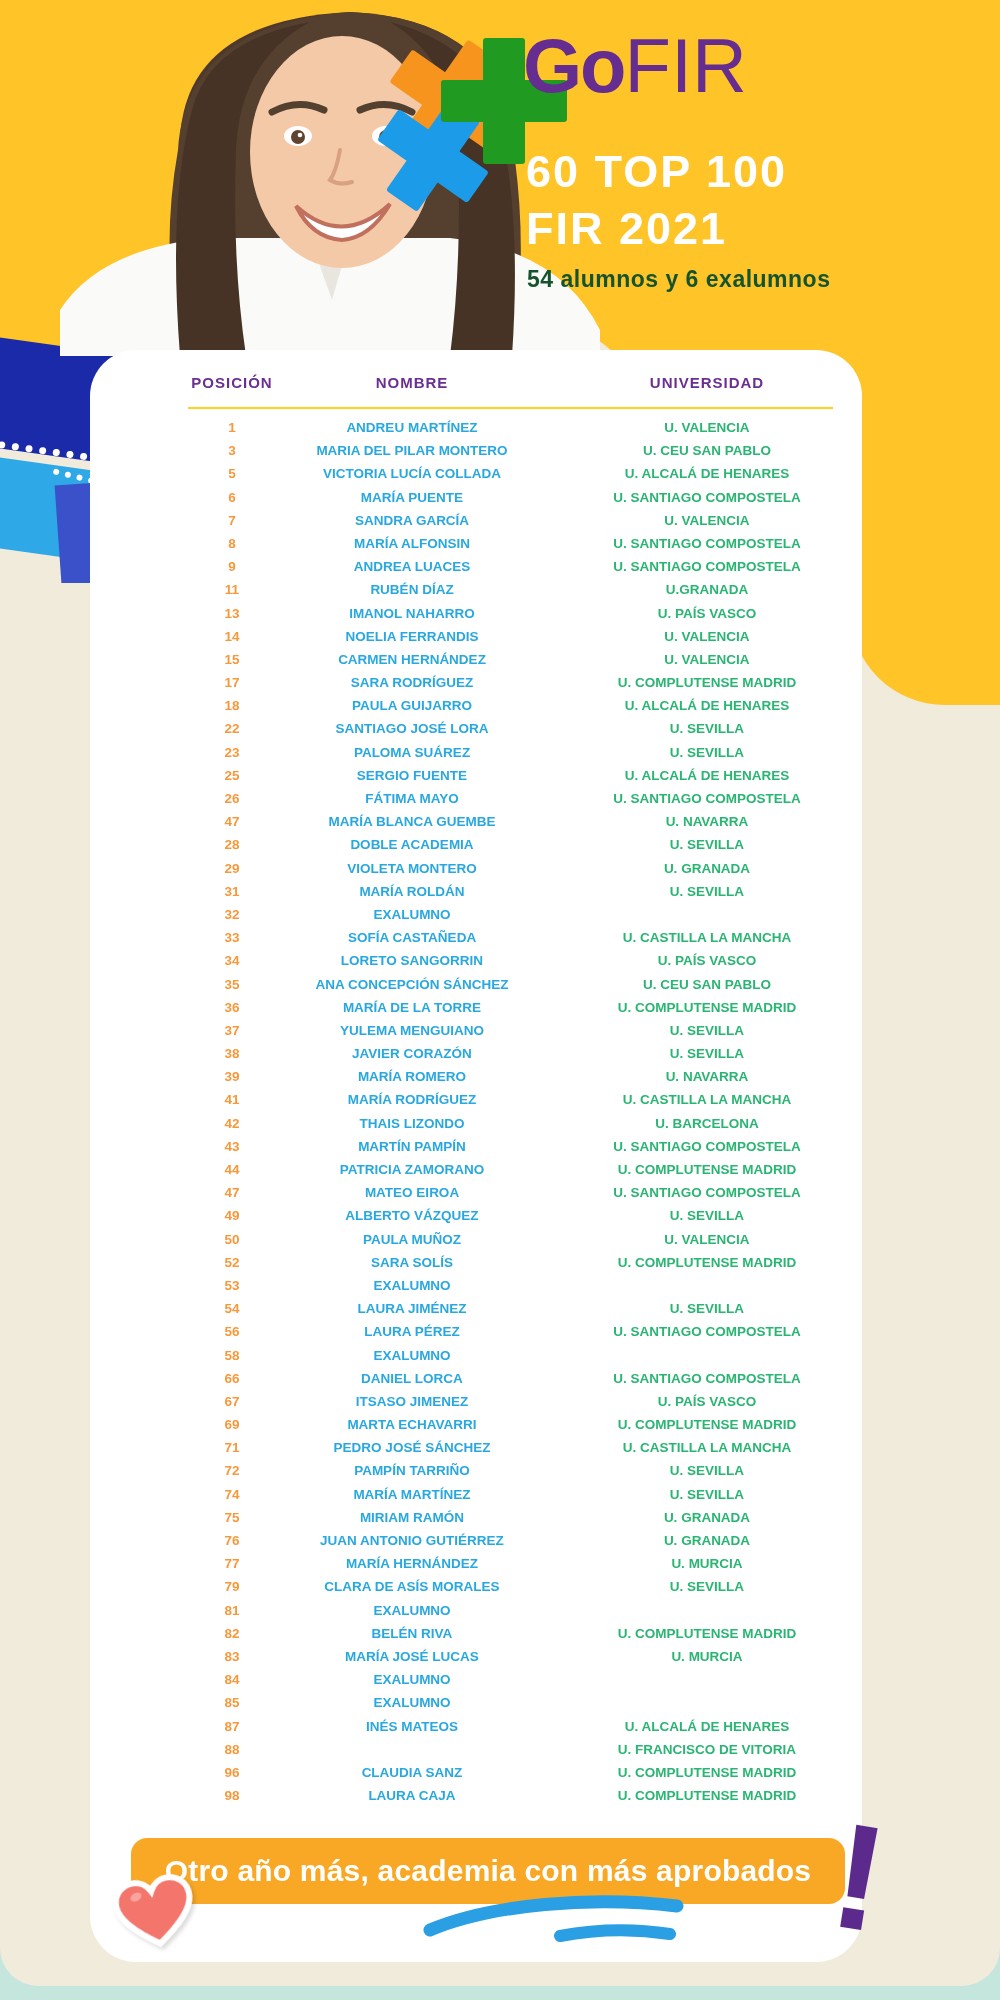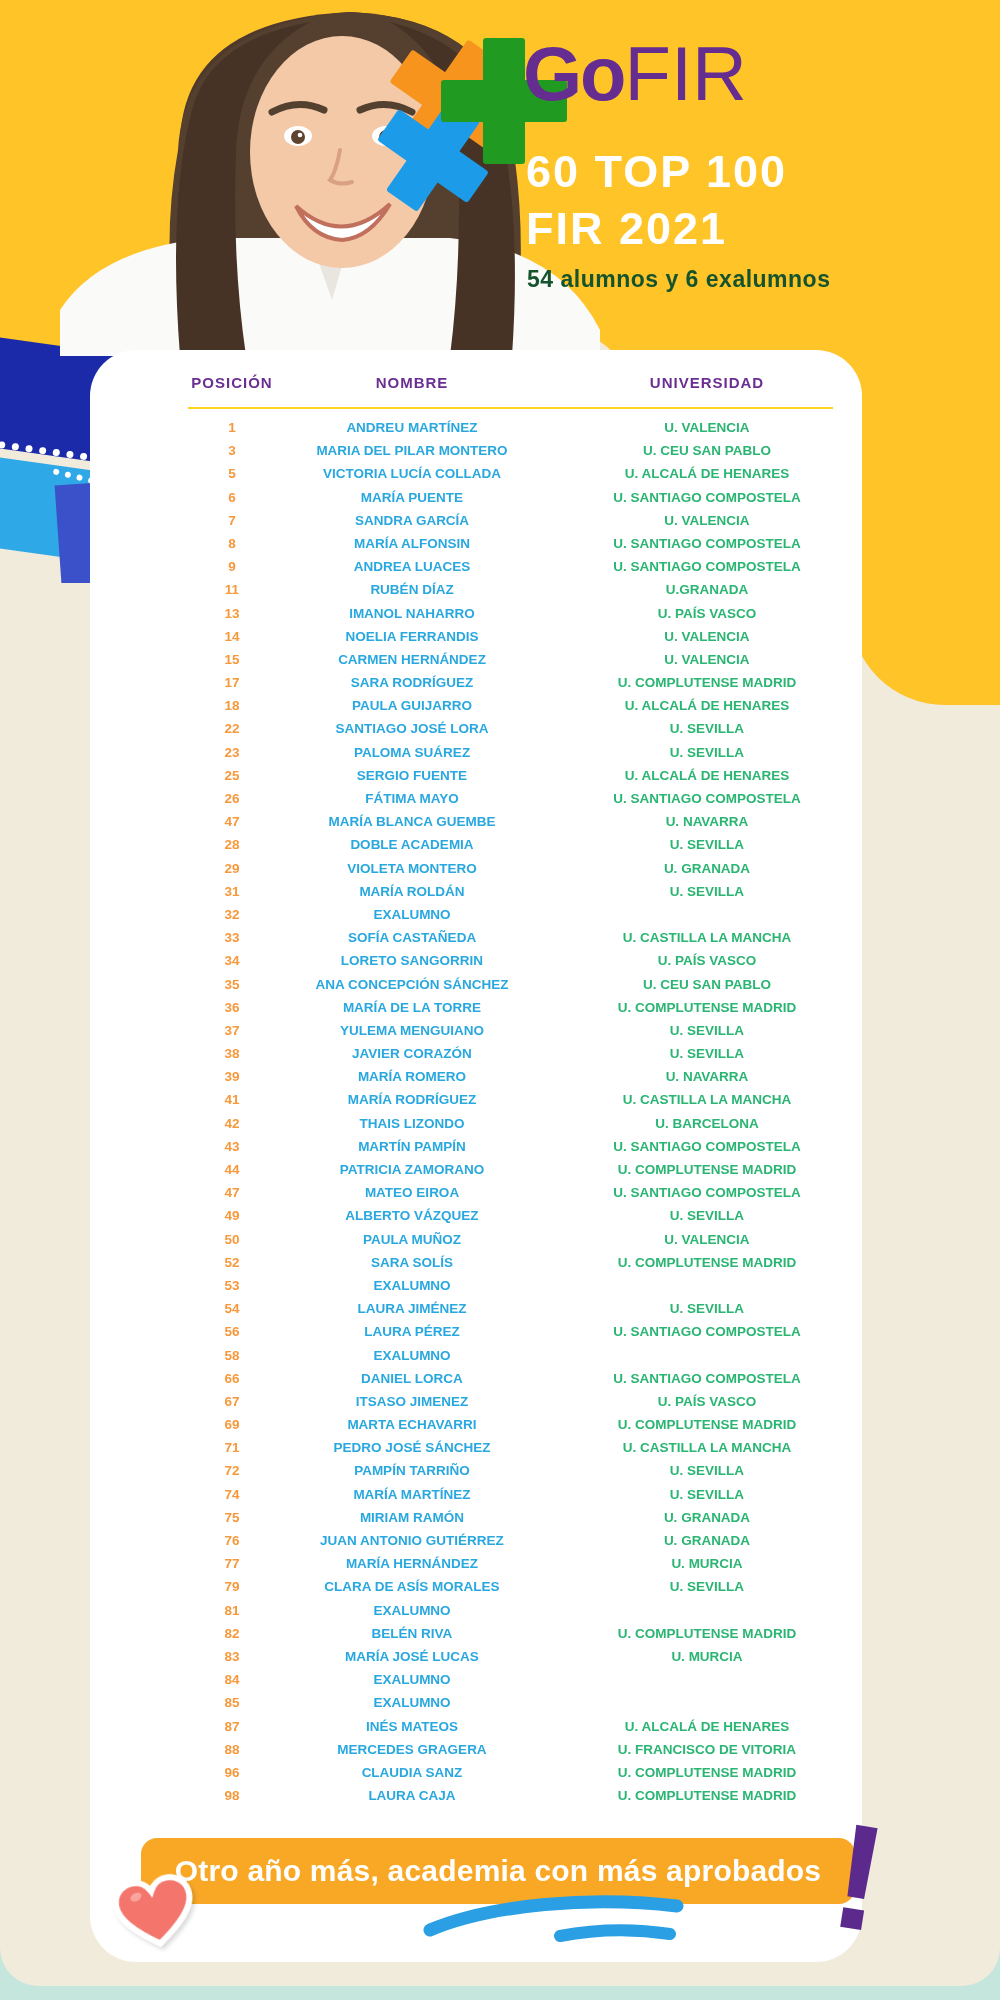--- a/index.html
+++ b/index.html
@@ -20,42 +20,42 @@
   .notebooks{position:absolute;left:0;top:333px;width:125px;height:250px;overflow:hidden;z-index:4;}
   .nb-dark{position:absolute;left:-60px;top:12px;width:220px;height:110px;background:#1B2AA8;transform:rotate(8deg);}
   .nb-spiral{position:absolute;left:-30px;top:118px;width:200px;height:0;border-top:7px dotted #fff;transform:rotate(8deg);}
   .nb-light{position:absolute;left:-50px;top:132px;width:200px;height:90px;background:#2FA8E8;transform:rotate(8deg);}
   .nb-mid{position:absolute;left:58px;top:150px;width:70px;height:100px;background:#3A51C9;transform:rotate(-4deg);}
   .nb-spiral2{position:absolute;left:52px;top:146px;width:90px;height:0;border-top:6px dotted #fff;transform:rotate(14deg);}
   
   .woman{position:absolute;left:60px;top:0;width:540px;height:356px;z-index:5;}
   
   .logo-crosses{position:absolute;left:355px;top:28px;width:240px;height:190px;z-index:6;}
-  .brand{position:absolute;left:523px;top:36px;z-index:6;font-size:76px;letter-spacing:-2px;line-height:1;color:#662D91;}
+  .brand{position:absolute;left:523px;top:28px;z-index:6;font-size:76px;letter-spacing:-2px;line-height:1;color:#662D91;}
   .brand .bold{font-weight:700;}
   .brand .light{font-weight:400;letter-spacing:0px;}
   .title1{position:absolute;left:526px;top:146px;z-index:6;font-size:45px;font-weight:700;color:#FFFFFF;letter-spacing:2px;}
   .title2{position:absolute;left:526px;top:203px;z-index:6;font-size:45px;font-weight:700;color:#FFFFFF;letter-spacing:2px;}
   .subtitle{position:absolute;left:527px;top:266px;z-index:6;font-size:23px;font-weight:700;color:#14532d;letter-spacing:0.5px;}
   
   .card{position:absolute;left:90px;top:350px;width:772px;height:1612px;background:#FFFFFF;
     border-radius:46px;z-index:7;}
   .col-head{position:absolute;top:24px;font-size:15px;font-weight:700;color:#6B2E91;letter-spacing:1px;text-align:center;}
   .ch-pos{left:62px;width:160px;}
   .ch-name{left:122px;width:400px;}
   .ch-uni{left:422px;width:390px;}
   .divider{position:absolute;left:98px;top:57px;width:645px;height:0;border-top:2px solid #FFD21E;}
   .t-body{position:absolute;left:0;top:66px;width:818px;}
   .t-row{position:relative;width:818px;height:23.2px;}
   .t-row span{position:absolute;top:0;height:23.2px;line-height:23.2px;font-size:13.5px;font-weight:700;text-align:center;white-space:nowrap;}
   .t-pos{left:62px;width:160px;color:#F7983B;}
   .t-name{left:122px;width:400px;color:#29A8E0;}
   .t-uni{left:422px;width:390px;color:#2AB573;}
   
-  .banner{position:absolute;left:51px;top:1488px;width:714px;height:66px;background:#F9A826;
+  .banner{position:absolute;left:41px;top:1488px;width:714px;height:66px;background:#F9A826;
     border-radius:16px;z-index:2;display:flex;align-items:center;justify-content:center;}
   .banner-text{font-size:30px;font-weight:700;color:#FFFFFF;letter-spacing:0.2px;}
   .excl{position:absolute;left:744px;top:1452px;z-index:3;font-size:150px;font-weight:700;color:#5B2A8C;
     transform:rotate(9deg);line-height:1;}
   .heart{position:absolute;left:22px;top:1526px;width:86px;height:74px;z-index:3;transform:rotate(-10deg);
     filter:drop-shadow(2px 3px 2px rgba(0,0,0,0.15));}
   .swoosh{position:absolute;left:332px;top:1542px;width:265px;height:52px;z-index:3;}
 </style>
 </head>
 <body>
@@ -409,21 +409,20 @@
         <span class="t-name">EXALUMNO</span>
         <span class="t-uni"></span>
       </div>
       <div class="t-row">
         <span class="t-pos">87</span>
         <span class="t-name">INÉS MATEOS</span>
         <span class="t-uni">U. ALCALÁ DE HENARES</span>
       </div>
       <div class="t-row">
         <span class="t-pos">88</span>
-        <span class="t-name">MERCEDES GRAGERA</span>
         <span class="t-uni">U. FRANCISCO DE VITORIA</span>
       </div>
       <div class="t-row">
         <span class="t-pos">96</span>
         <span class="t-name">CLAUDIA SANZ</span>
         <span class="t-uni">U. COMPLUTENSE MADRID</span>
       </div>
       <div class="t-row">
         <span class="t-pos">98</span>
         <span class="t-name">LAURA CAJA</span>

